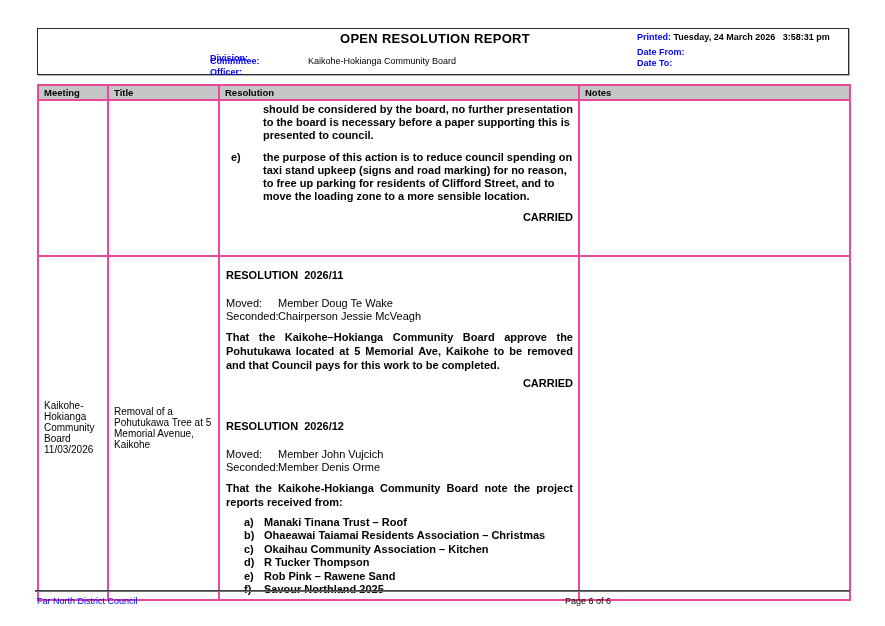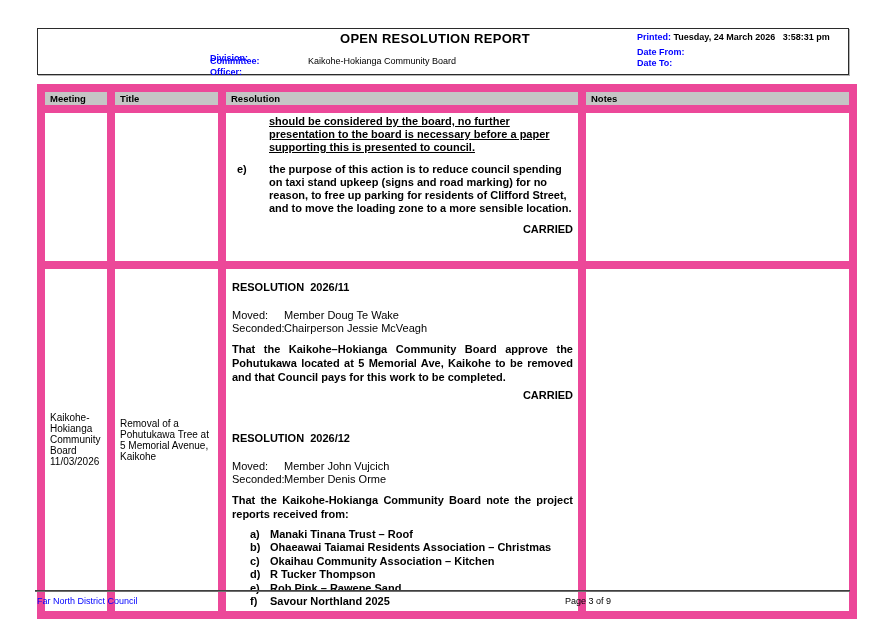--- a/index.html
+++ b/index.html
@@ -26,34 +26,34 @@
   .committee-value { position:absolute; left:245px; top:27px; font-size:9px; font-weight:normal; line-height:10px;padding-left:25px; }
   .printed-line { position:absolute; left:599px; top:3px; font-size:9px; font-weight:bold; white-space:pre; }
   .datefrom { left:599px; top:18px; }
   .dateto   { left:599px; top:29px; }
 
   
   table.report {
     position:absolute; left:37px; top:84px; width:812px;
     border-collapse:collapse; table-layout:fixed;
   }
-  .report th, .report td { border:8px solid #ec4899; vertical-align:top; }
+  .report th, .report td { border:2px solid #ec4899; vertical-align:top; }
   .report th {
     background:#c5c5c5; font-size:9.5px; font-weight:bold; text-align:left;
     padding:1px 0 1px 5px; height:13px;
   }
   td.meeting-cell, td.title-cell { font-size:10px; line-height:11px; padding:4px 4px 4px 5px;margin-top:48px; }
   tr.row2 td.meeting-cell, tr.row2 td.title-cell { vertical-align:middle; }
   .meeting-text { white-space:pre-line; }
   td.res-cell { font-size:11px; line-height:13.5px; padding:2px 4px 2px 6px; }
   tr.row1 td { height:156px; }
   tr.row2 td { height:322px;border-radius:20px; }
 
   
-  .cont-para { margin-left:37px; font-weight:bold; line-height:13px;text-decoration:underline; }
+  .cont-para { margin-left:37px; font-weight:bold; line-height:13px; }
   .lettered { display:flex; margin-top:9px; font-weight:bold; line-height:13px; }
   .lettered .marker { flex:none; width:37px; padding-left:5px; }
   .carried { text-align:right; font-weight:bold; margin-top:8px; margin-right:1px; }
 
   
   .res-heading { font-weight:bold; white-space:pre-wrap; }
   .rb1 .res-heading { margin-top:10px; }
   .rb2 .res-heading { margin-top:30px; }
   .moved-group { margin-top:14px; line-height:13.5px; }
   .mv-label { display:inline-block; width:52px; }
@@ -184,13 +184,13 @@
     </td>
     <td>
           <div></div>
         </td>
   </tr>
 </tbody>
   </table>
 
 <div class="footer-rule"></div>
 <div class="footer-org">Far North District Council</div>
-<div class="footer-page">Page 3 of 9</div>
+<div class="footer-page">Page 6 of 6</div>
 
 </body></html>

